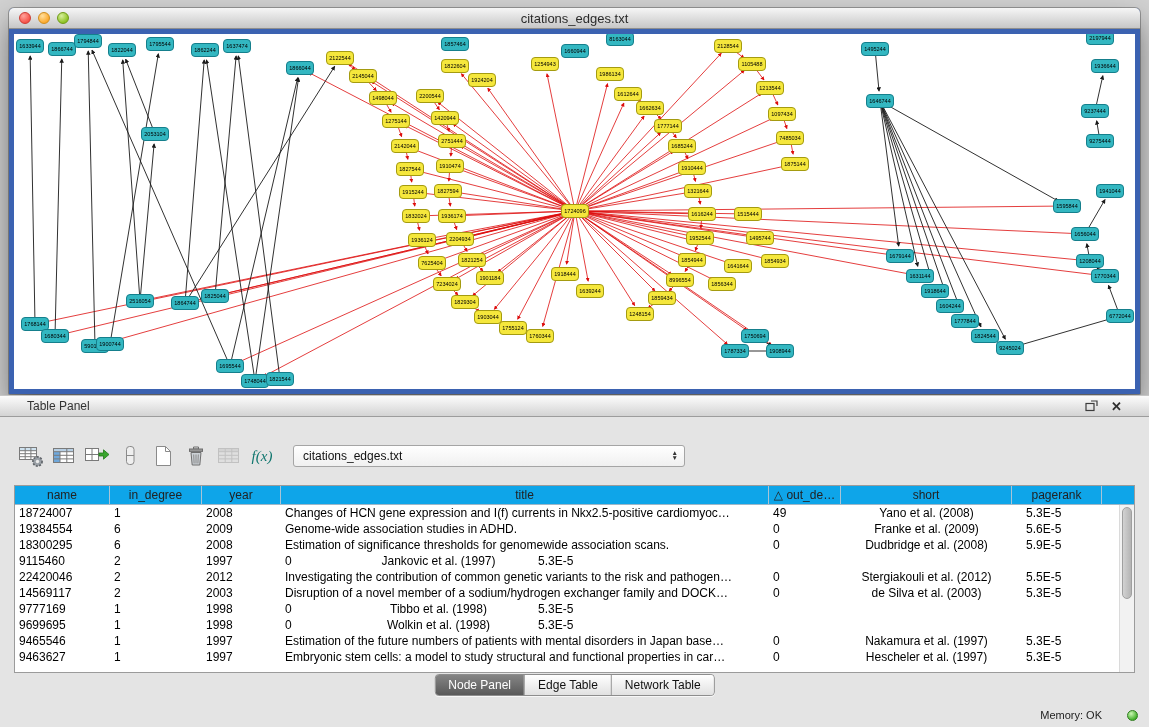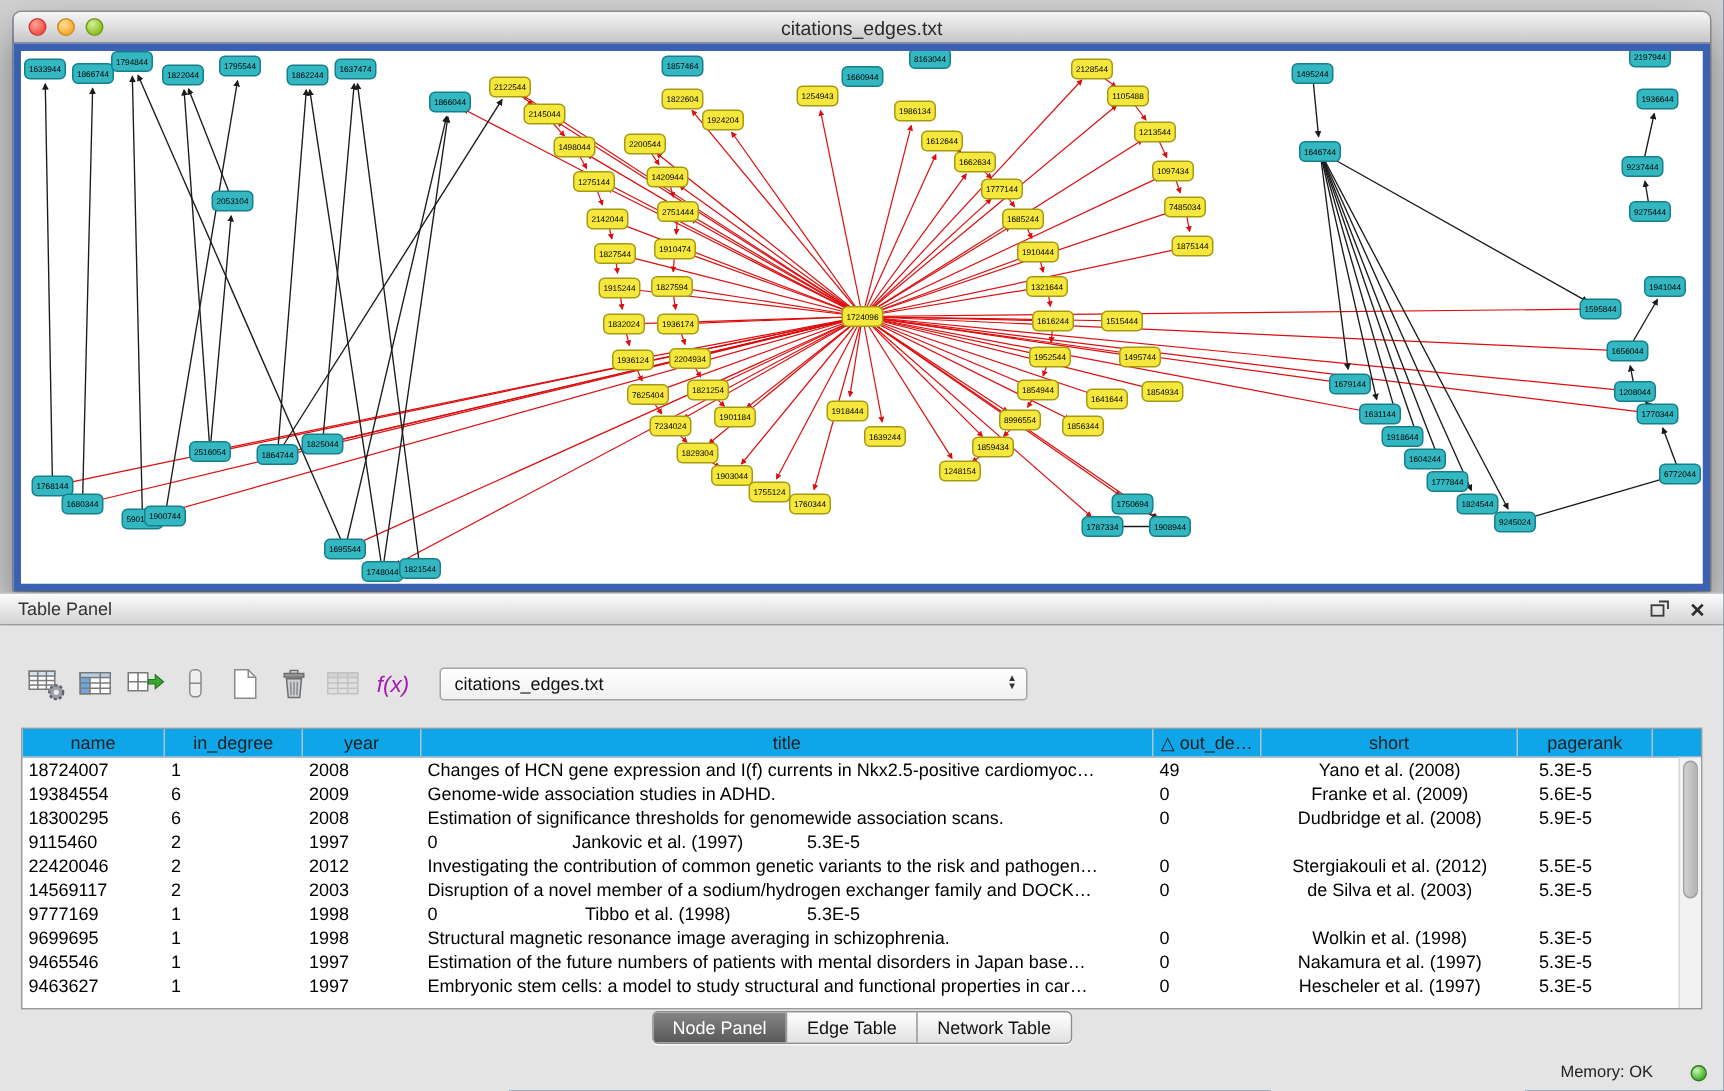--- a/index.html
+++ b/index.html
@@ -22,29 +22,29 @@
   .light.green  { background:radial-gradient(circle at 35% 30%,#d7ef9d,#8fc325 70%); border:1px solid #6f9b17; }
   .canvas-frame { position:absolute; left:0; top:21px; width:1131px; height:365px;
                   border:5px solid #3b62b1; background:#fff; }
   .canvas { width:100%; height:100%; position:relative; overflow:hidden; background:#ffffff; }
   .canvas svg { display:block; width:100%; height:100%; }
 
   
   .tp-bar { position:absolute; left:0; top:395px; width:1149px; height:22px;
             background:linear-gradient(#fcfcfc,#d3d3d3);
             border-top:1px solid #c6c6c6; border-bottom:1px solid #9c9c9c;
-            display:flex; align-items:center; padding:0 12px; font-size:12px; color:#333; }
+            display:flex; align-items:center; padding:0 27px; font-size:12px; color:#333; }
   .tp-actions { margin-left:auto; display:flex; align-items:center; gap:12px; }
   .close-x { font-size:13px; font-weight:bold; color:#2e2e2e; }
 
   
   .panel { position:absolute; left:0; top:417px; width:1149px; height:310px; background:#e4e4e4; }
   .toolbar { position:absolute; left:18px; top:26px; display:flex; align-items:center; gap:7px; }
   .tool { width:26px; height:26px; display:flex; align-items:center; justify-content:center; }
-  .fx { font-style:italic; font-family:Liberation Sans, sans-serif; font-size:15px; color:#a21caf; }
+  .fx { font-style:italic; font-family:Liberation Serif, serif; font-size:15px; color:#0f766e; }
   .combo { margin-left:11px; width:392px; height:22px;
            background:linear-gradient(#ffffff,#f0f0f0); border:1px solid #a5a5a5; border-radius:3px;
            display:flex; align-items:center; font-size:12px; color:#111; padding-left:9px; }
   .combo .arrows { margin-left:auto; padding-right:6px; display:flex; flex-direction:column;
                    align-items:center; font-size:6.5px; line-height:4.6px; color:#333; }
 
   
   .table-box { position:absolute; left:14px; top:68px; width:1121px; height:188px;
                background:#fff; border:1px solid #9b9b9b; overflow:hidden; }
   .thead { display:flex; height:19px; background:#0ea5e9; border-bottom:1px solid #9db7c8; }
@@ -797,21 +797,20 @@
           <div class="cell c1">1</div>
           <div class="cell c2">1998</div>
           <div class="cell c4">0</div>
           <div class="cell c5">Tibbo et al. (1998)</div>
           <div class="cell c6">5.3E-5</div>
         </div>
         <div class="trow">
           <div class="cell c0">9699695</div>
           <div class="cell c1">1</div>
           <div class="cell c2">1998</div>
-          <div class="cell c3">Structural magnetic resonance image averaging in schizophrenia.</div>
           <div class="cell c4">0</div>
           <div class="cell c5">Wolkin et al. (1998)</div>
           <div class="cell c6">5.3E-5</div>
         </div>
         <div class="trow">
           <div class="cell c0">9465546</div>
           <div class="cell c1">1</div>
           <div class="cell c2">1997</div>
           <div class="cell c3">Estimation of the future numbers of patients with mental disorders in Japan base…</div>
           <div class="cell c4">0</div>

